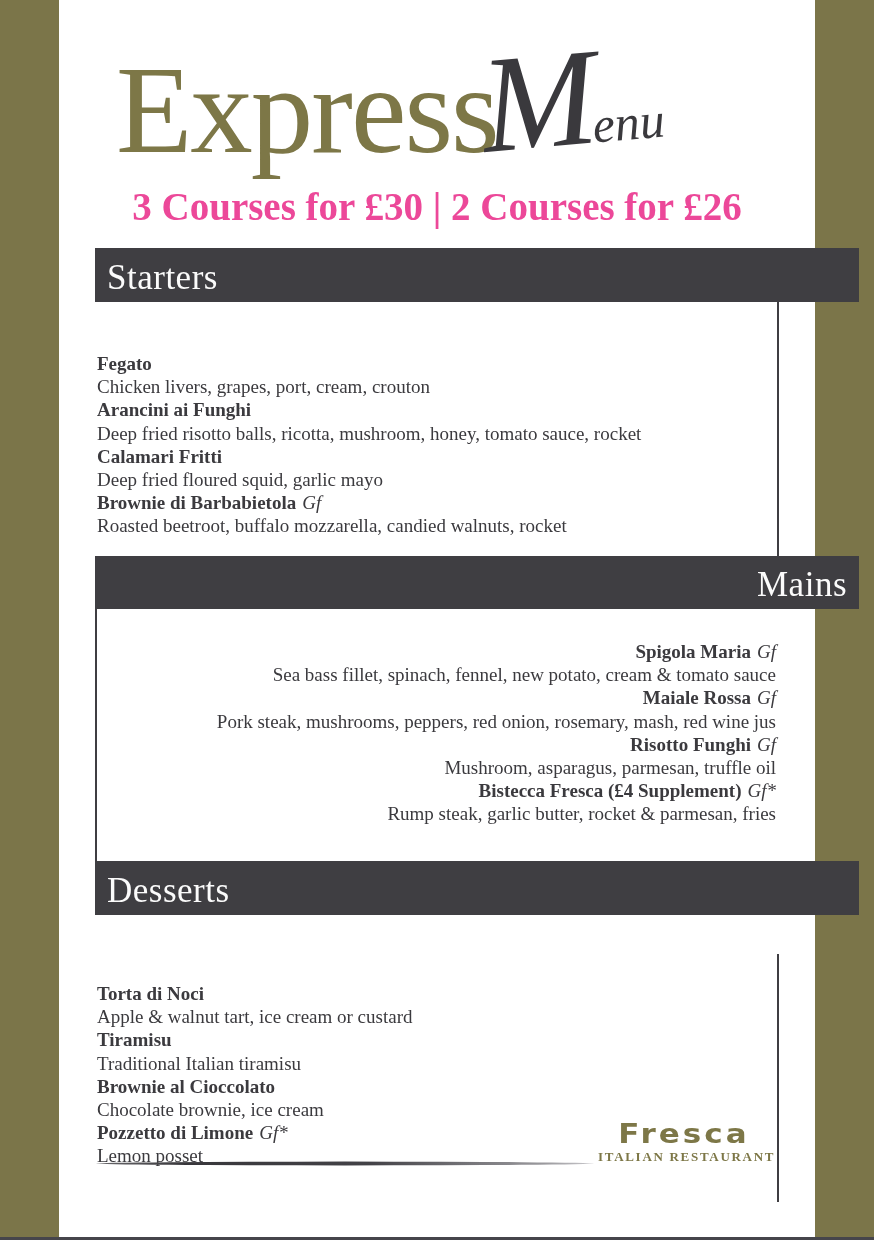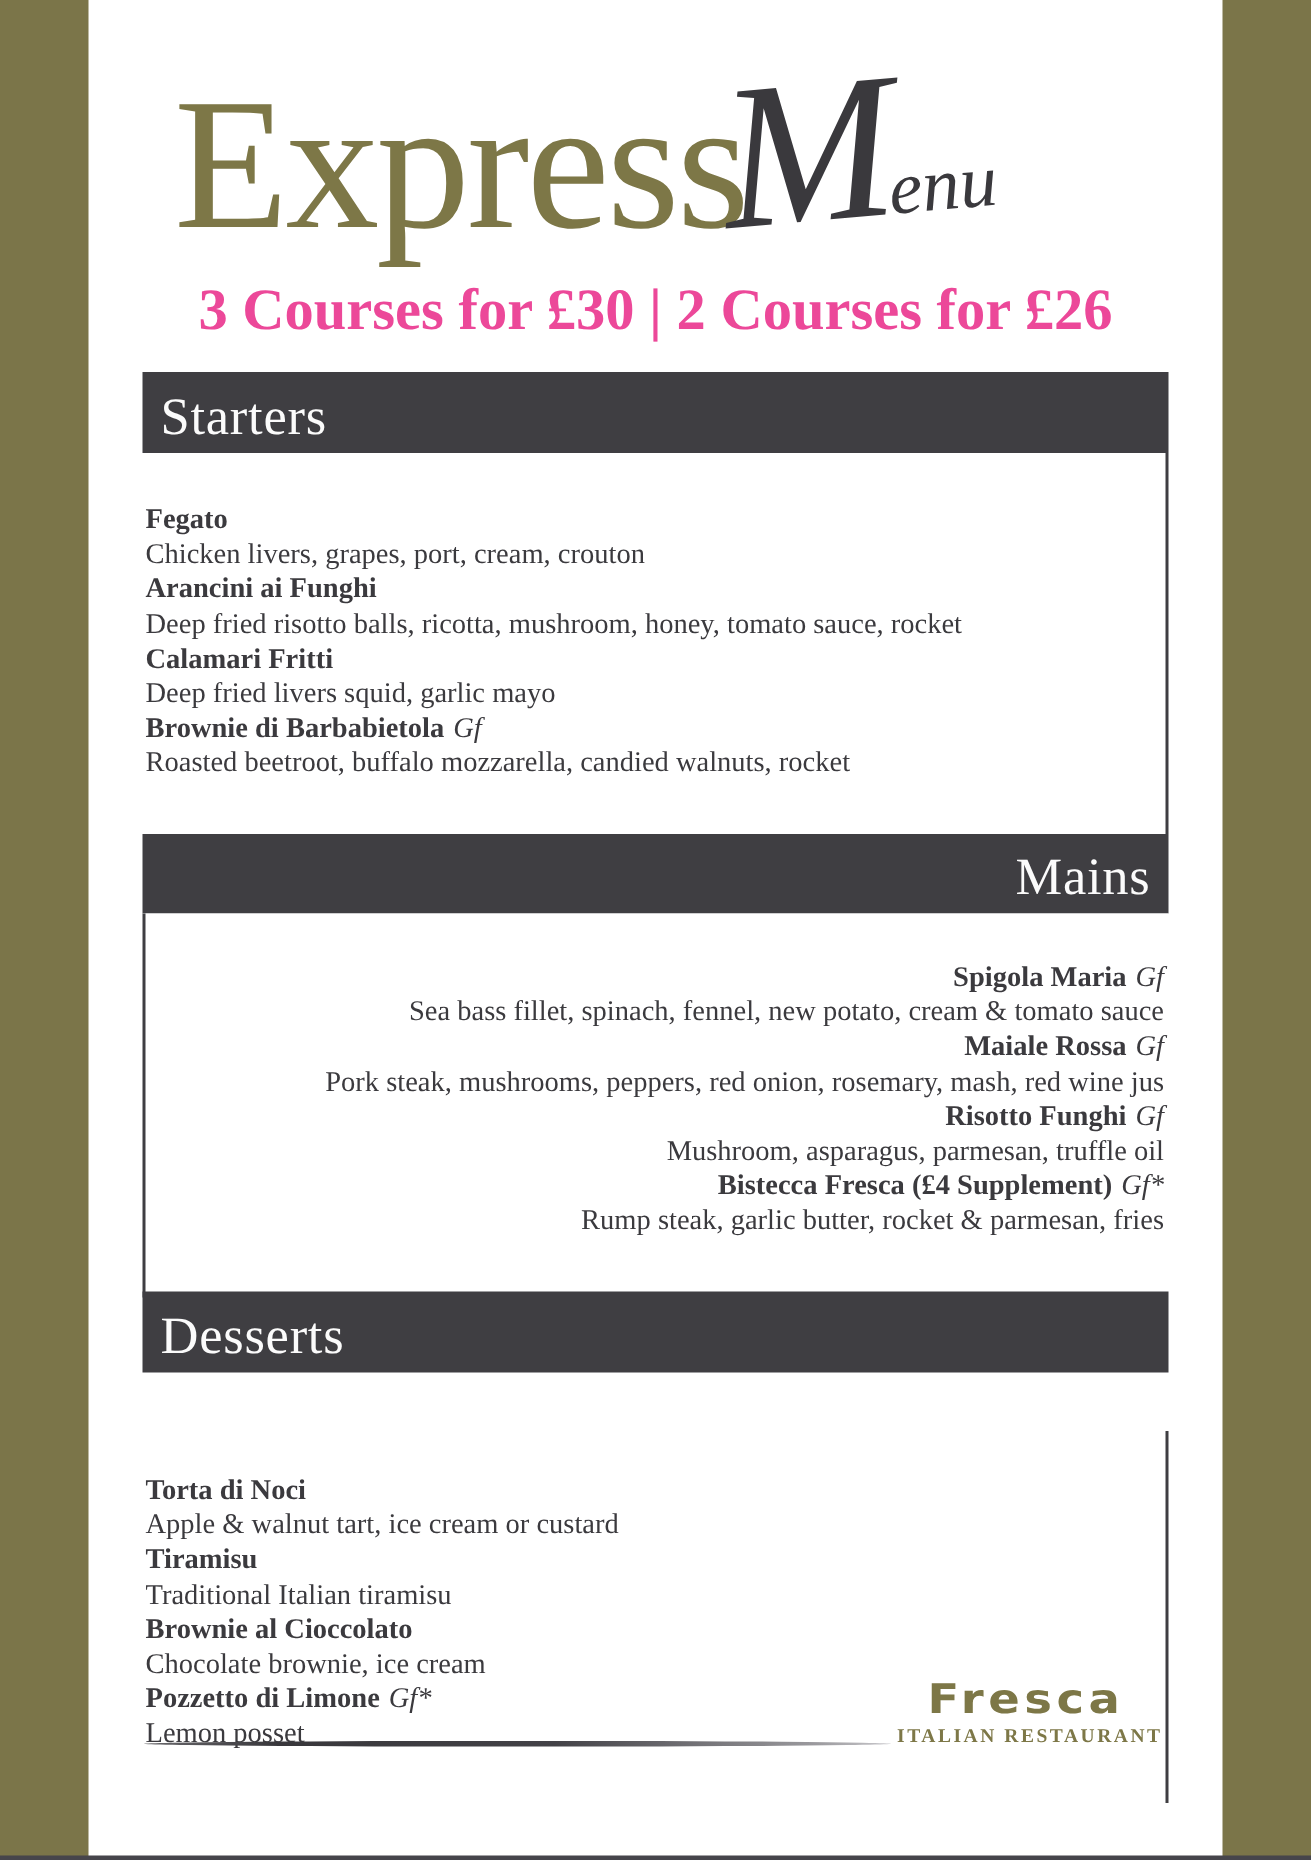--- a/index.html
+++ b/index.html
@@ -29,35 +29,35 @@
     transform:rotate(-5deg);transform-origin:left bottom;white-space:nowrap;
   }
   .title-script::first-letter{font-size:138px;letter-spacing:-6px;}
   .subtitle{
     position:absolute;left:60px;top:184px;width:754px;text-align:center;
     font-size:39px;font-weight:bold;color:#ec4899;letter-spacing:0px;white-space:nowrap;
   }
 
   
   .section-bar{
-    position:absolute;left:95px;width:684px;background:var(--charcoal);
+    position:absolute;left:95px;width:764px;background:var(--charcoal);
     display:flex;align-items:flex-end;box-sizing:border-box;
   }
   .section-bar .section-title{
     color:#fbfbfb;font-size:35px;line-height:1;padding:0 12px 7px 12px;letter-spacing:0.5px;
   }
   .bar-starters{top:248px;height:54px;}
   .bar-mains{top:556px;height:53px;justify-content:flex-end;}
   .bar-desserts{top:861px;height:54px;}
 
   
   .section-body{
     position:absolute;left:95px;width:684px;box-sizing:border-box;background:#fff;
   }
-  .body-starters{top:302px;height:254px;border-right:2px solid var(--charcoal);padding:33px 0 0 2px;}
+  .body-starters{top:302px;height:254px;border-right:2px solid var(--charcoal);padding:50px 0 0 2px;}
   .body-mains{top:609px;height:256px;border-left:2px solid var(--charcoal);padding:31px 3px 0 16px;text-align:right;}
   .body-desserts{top:954px;height:248px;border-right:2px solid var(--charcoal);padding:28px 0 0 2px;}
 
   .menu-item{font-size:19px;line-height:23.2px;}
   .item-name{font-weight:bold;}
   .item-tag{font-style:italic;margin-left:6px;}
   .item-desc{font-weight:normal;}
 
   
   .footer-rule{position:absolute;left:95px;top:1153px;width:500px;height:7px;}
@@ -91,21 +91,21 @@
     <div class="menu-item">
       <div><span class="item-name">Fegato</span><span class="item-tag"></span></div>
       <div class="item-desc">Chicken livers, grapes, port, cream, crouton</div>
     </div>
     <div class="menu-item">
       <div><span class="item-name">Arancini ai Funghi</span><span class="item-tag"></span></div>
       <div class="item-desc">Deep fried risotto balls, ricotta, mushroom, honey, tomato sauce, rocket</div>
     </div>
     <div class="menu-item">
       <div><span class="item-name">Calamari Fritti</span><span class="item-tag"></span></div>
-      <div class="item-desc">Deep fried livers squid, garlic mayo</div>
+      <div class="item-desc">Deep fried floured squid, garlic mayo</div>
     </div>
     <div class="menu-item">
       <div><span class="item-name">Brownie di Barbabietola</span><span class="item-tag">Gf</span></div>
       <div class="item-desc">Roasted beetroot, buffalo mozzarella, candied walnuts, rocket</div>
     </div>
   </div>
 
   <div class="section-bar bar-mains">
     <span class="section-title">Mains</span>
   </div>

